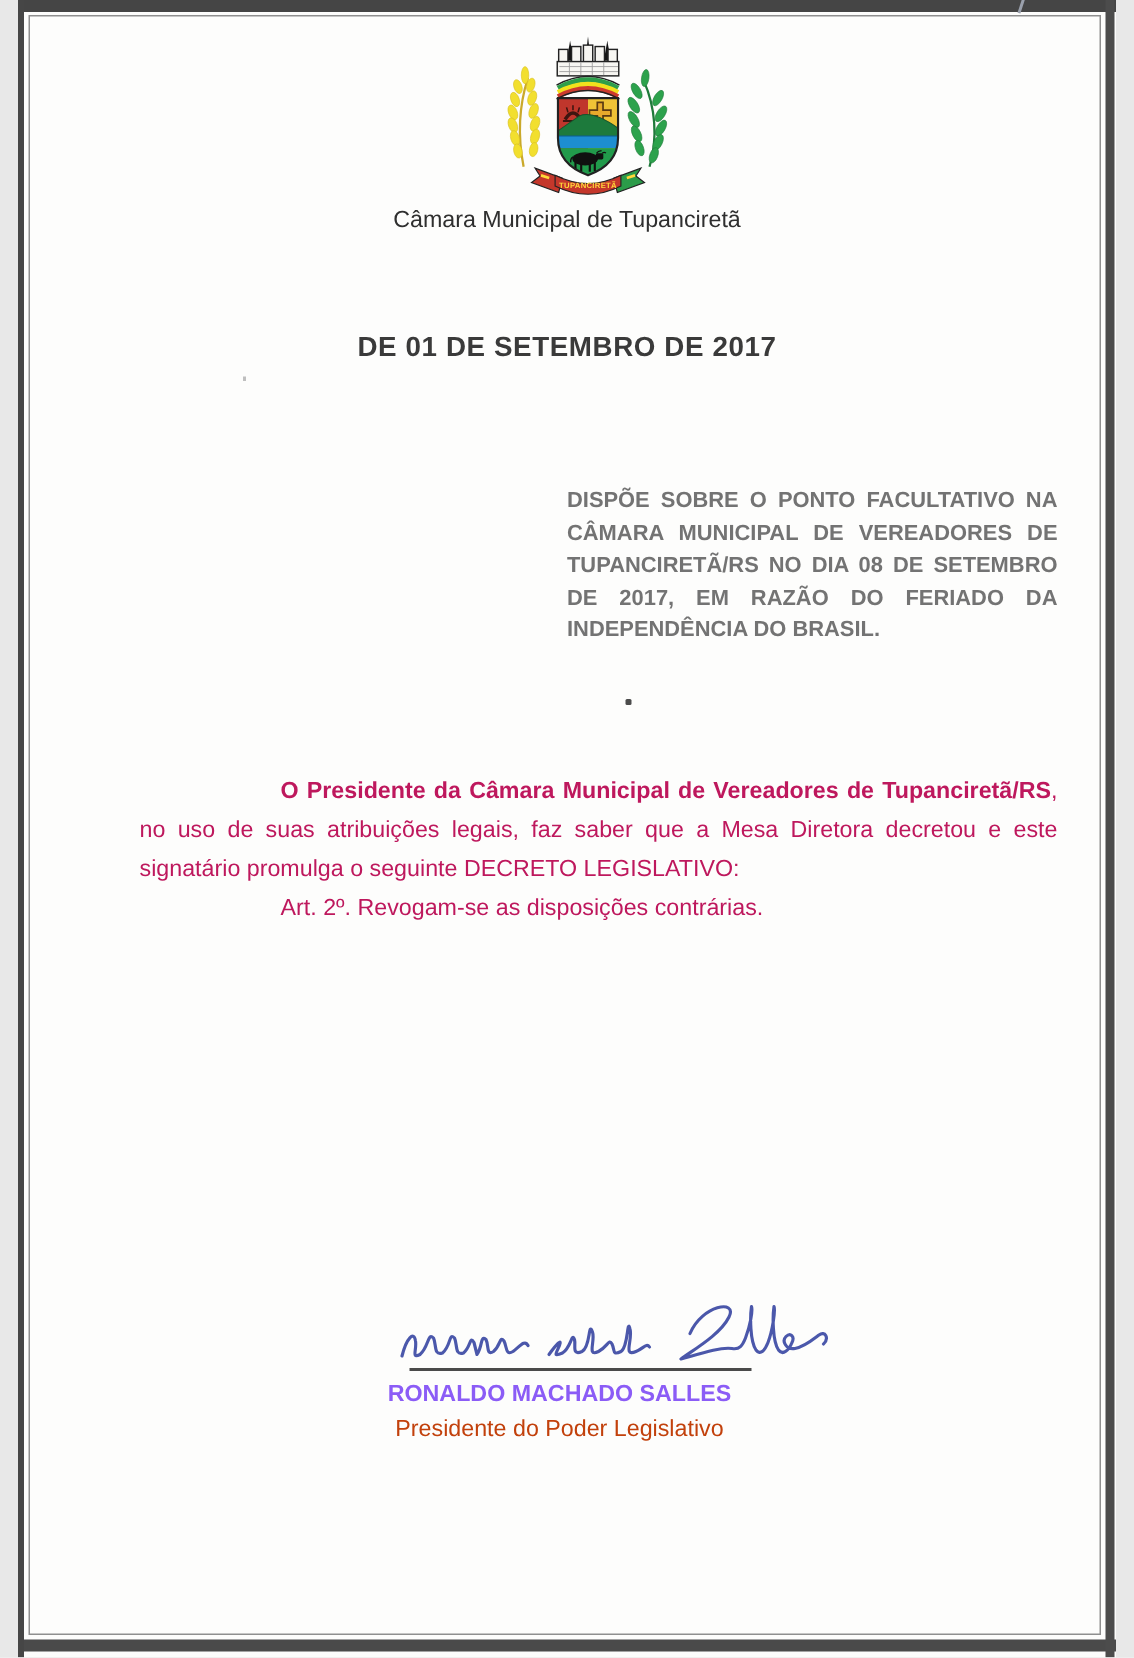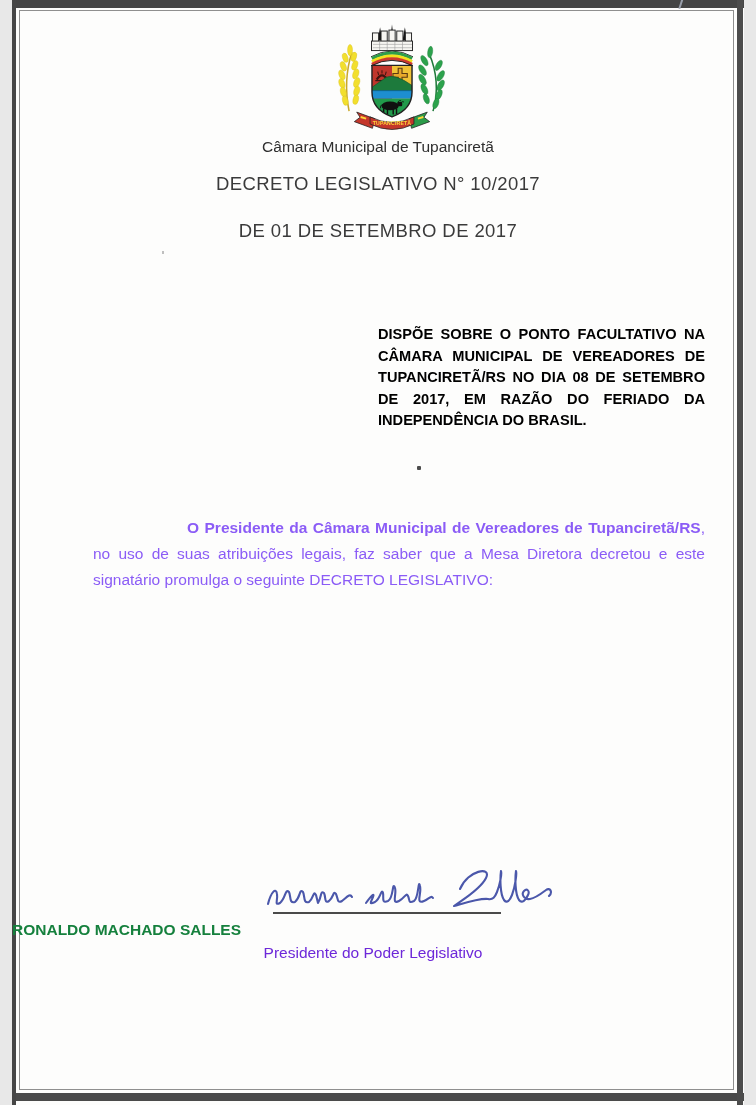--- a/index.html
+++ b/index.html
@@ -18,37 +18,37 @@
   .frame-left{position:absolute;top:0;bottom:0;left:0;width:4px;background:#464646;}
   .frame-right{position:absolute;top:0;bottom:0;right:1px;width:6px;background:#4c4c4c;}
   .frame-inner{position:absolute;top:10px;left:7px;right:10px;bottom:15px;border:1px solid #8f8f8f;pointer-events:none;}
   .pencil-mark{position:absolute;left:668px;top:-2px;width:2px;height:11px;background:#9aa0ac;transform:rotate(18deg);}
   .speck1{position:absolute;left:405px;top:466px;width:4px;height:4px;background:#4c4c4c;border-radius:1px;}
   .speck2{position:absolute;left:150px;top:251px;width:2px;height:3px;background:#bfbfbf;}
 
   .crest{position:absolute;left:318px;top:14px;width:124px;height:118px;}
   .org-caption{position:absolute;left:0;right:0;top:138px;text-align:center;font-size:15.5px;color:#2f2f2f;}
   .doc-title{position:absolute;left:0;right:0;text-align:center;font-size:18.5px;letter-spacing:.4px;color:#3a3a3a;}
-  .t1{top:173px;} .t2{top:220px;}
+  .t1{top:173px;} .t2{top:220px;font-weight:bold;}
 
   .ementa{
     position:absolute;left:366px;top:324px;width:327px;
     font-weight:bold;font-size:14.6px;line-height:21.5px;
-    text-align:justify;color:#000000;
+    text-align:justify;color:#737373;
   }
-  .body-text{position:absolute;left:81px;top:515px;width:612px;font-size:15.5px;line-height:26px;text-align:justify;color:#8b5cf6;}
+  .body-text{position:absolute;left:81px;top:515px;width:612px;font-size:15.5px;line-height:26px;text-align:justify;color:#be185d;}
   .body-text p{margin:0;text-indent:94px;}
   .p1{margin-top:10px;} .p2{margin-top:2px;} .p3{margin-top:5px;}
   .p4{margin-top:6px;} .p5{margin-top:9px;} .p6{margin-top:47px;}
   .b{font-weight:bold;}
 
   .sig-svg{position:absolute;left:250px;top:862px;width:298px;height:58px;}
   .sig-line{position:absolute;left:261px;top:912px;width:228px;height:2px;background:#4a4a4a;}
-  .sig-name{position:absolute;left:0;right:10px;top:921px;font-weight:bold;font-size:15.5px;color:#15803d;}
-  .sig-role{position:absolute;left:0;right:10px;top:944px;text-align:center;font-size:15.5px;color:#6d28d9;}
+  .sig-name{position:absolute;left:0;right:10px;top:921px;text-align:center;font-weight:bold;font-size:15.5px;color:#8b5cf6;}
+  .sig-role{position:absolute;left:0;right:10px;top:944px;text-align:center;font-size:15.5px;color:#c2410c;}
 </style>
 </head>
 <body>
 
 <div class="page">
 
   <div class="frame-top"></div>
   <div class="frame-bottom"></div>
   <div class="frame-left"></div>
   <div class="frame-right"></div>
@@ -160,27 +160,27 @@
       <path d="M102,101 L83,108 L85.5,118 L104.5,111 L98.5,106.5 Z" fill="#2b9b49"></path>
       <path d="M42,106 Q65,117.5 88,106 L88,113.5 Q65,125 42,113.5 Z" fill="#c4372b"></path>
       <rect x="32" y="106" width="6" height="2" fill="#ffd83a" stroke="none" transform="rotate(17 35 107)"></rect>
       <rect x="92" y="106" width="6" height="2" fill="#ffd83a" stroke="none" transform="rotate(-17 95 107)"></rect>
     </g>
     <text x="65" y="114.8" text-anchor="middle" font-size="5.4" font-weight="bold" letter-spacing="0.2" stroke="none" fill="#ffd83a">TUPANCIRETÃ</text>
   </svg>
 
   <div class="org-caption">Câmara Municipal de Tupanciretã</div>
 
-  <div class="doc-title t1">DECRETO LEGISLATIVO N° 10/2017</div>
   <div class="doc-title t2">DE 01 DE SETEMBRO DE 2017</div>
 
   <div class="ementa">DISPÕE SOBRE O PONTO FACULTATIVO NA CÂMARA MUNICIPAL DE VEREADORES DE TUPANCIRETÃ/RS NO DIA 08 DE SETEMBRO DE 2017, EM RAZÃO DO FERIADO DA INDEPENDÊNCIA DO BRASIL.</div>
 
   <div class="body-text">
     <p class="p1"><span class="b">O Presidente da Câmara Municipal de Vereadores de Tupanciretã/RS</span><span>, no uso de suas atribuições legais, faz saber que a Mesa Diretora decretou e este signatário promulga o seguinte DECRETO LEGISLATIVO:</span></p>
+    <p class="p4">Art. 2º.  Revogam-se as disposições contrárias.</p>
   </div>
 
   <svg class="sig-svg" viewBox="0 0 298 58">
     <g fill="none" stroke-width="2.1" stroke-linecap="round" stroke-linejoin="round" opacity="0.92" stroke="#3c4aa4">
       <path d="M6,42 C9,30 14,25 15,32 C16,38 12,44 18,41 C24,36 23,26 27,30 C29,34 27,42 33,40 C39,35 37,26 41,30 C43,34 41,42 47,40 C52,36 51,28 54,33 L56,41 C60,35 58,28 62,31 C64,35 62,42 67,39 C72,35 71,28 74,32 C76,36 75,42 80,39 C85,35 88,31 90,35"></path>
       <path d="M104,41 C109,34 113,30 111,35 C109,40 106,43 113,40 C119,36 119,26 121,31 C122,35 119,42 126,39 C132,36 130,18 133,26 C135,32 129,43 137,39 C143,36 144,30 146,34 C148,38 146,42 152,39 C157,36 156,16 158,24 C160,31 153,43 162,39 C167,37 169,33 171,36"></path>
       <path d="M198,27 C206,8 230,4 224,16 C218,28 200,38 192,44 C206,40 218,36 226,37 C231,38 233,35 235,30 C238,22 240,12 239,9 C238,16 238,32 242,38 C245,42 248,38 250,33 C253,25 255,12 254,9 C253,16 253,32 257,38 C260,42 264,38 266,33 C268,29 265,26 262,29 C259,32 262,38 268,37 C274,36 280,31 284,28 C288,25 291,30 287,34"></path>
     </g>
   </svg>
   <div class="sig-line"></div>

